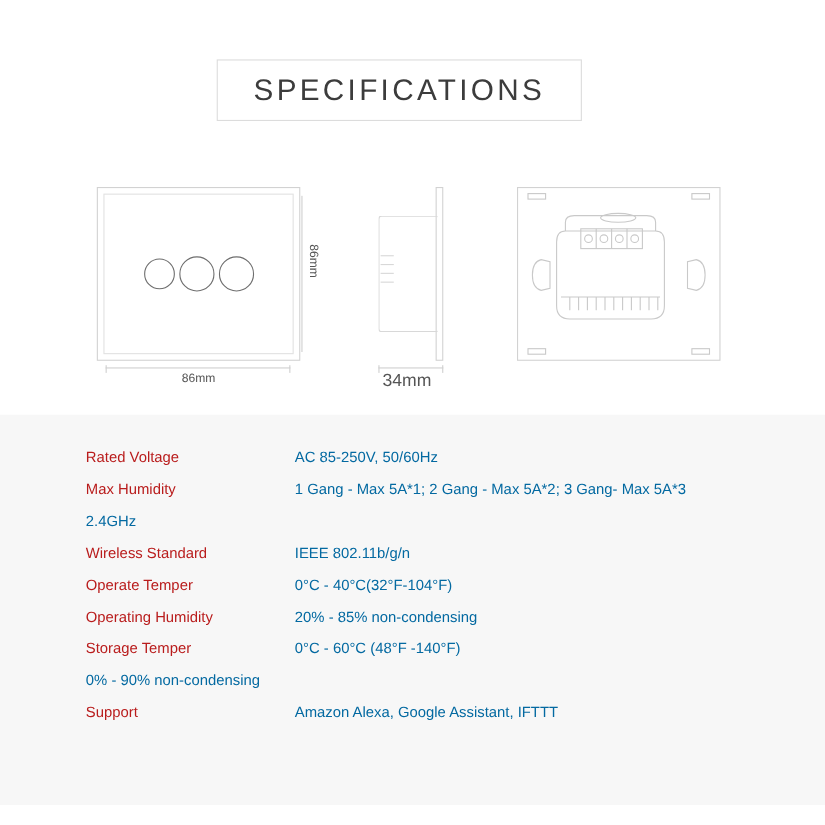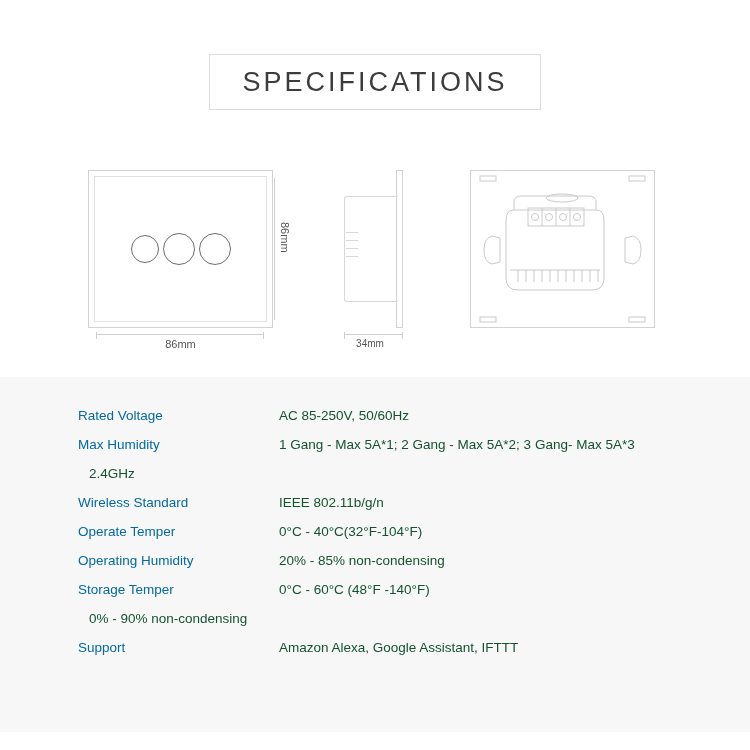--- a/index.html
+++ b/index.html
@@ -16,21 +16,21 @@
   }
   .page {
     position: relative;
     width: 750px;
     height: 750px;
   }
 
   
   .title-box {
     position: absolute;
-    left: 209px;
+    left: 197px;
     top: 54px;
     width: 332px;
     height: 56px;
     border: 1px solid #dcdcdc;
     box-sizing: border-box;
     display: flex;
     align-items: center;
     justify-content: center;
   }
   .title-text {
@@ -171,21 +171,21 @@
     width: 12px;
     height: 1px;
     background: #d8d8d8;
   }
   .sv-dim-text {
     position: absolute;
     left: 0;
     top: 168px;
     width: 80px;
     text-align: center;
-    font-size: 10px;
+    font-size: 16px;
     color: #555;
   }
   .sv-dim-line {
     position: absolute;
     left: 14px;
     top: 164px;
     width: 59px;
     border-top: 1px solid #cfcfcf;
   }
   .sv-dim-line:before, .sv-dim-line:after {
@@ -231,27 +231,26 @@
     width: 620px;
   }
   .spec-row {
     display: flex;
     align-items: baseline;
     height: 29px;
   }
   .spec-label {
     width: 190px;
     font-size: 13.5px;
-    color: #0369a1;
+    color: #b91c1c;
   }
   .spec-value {
     font-size: 13.5px;
-    color: #14532d;
+    color: #0369a1;
     white-space: nowrap;
-    margin-left: 11px;
   }
   .footer-strip {
     position: absolute;
     left: 0;
     top: 732px;
     width: 750px;
     height: 18px;
     background: #ffffff;
   }
 </style>

